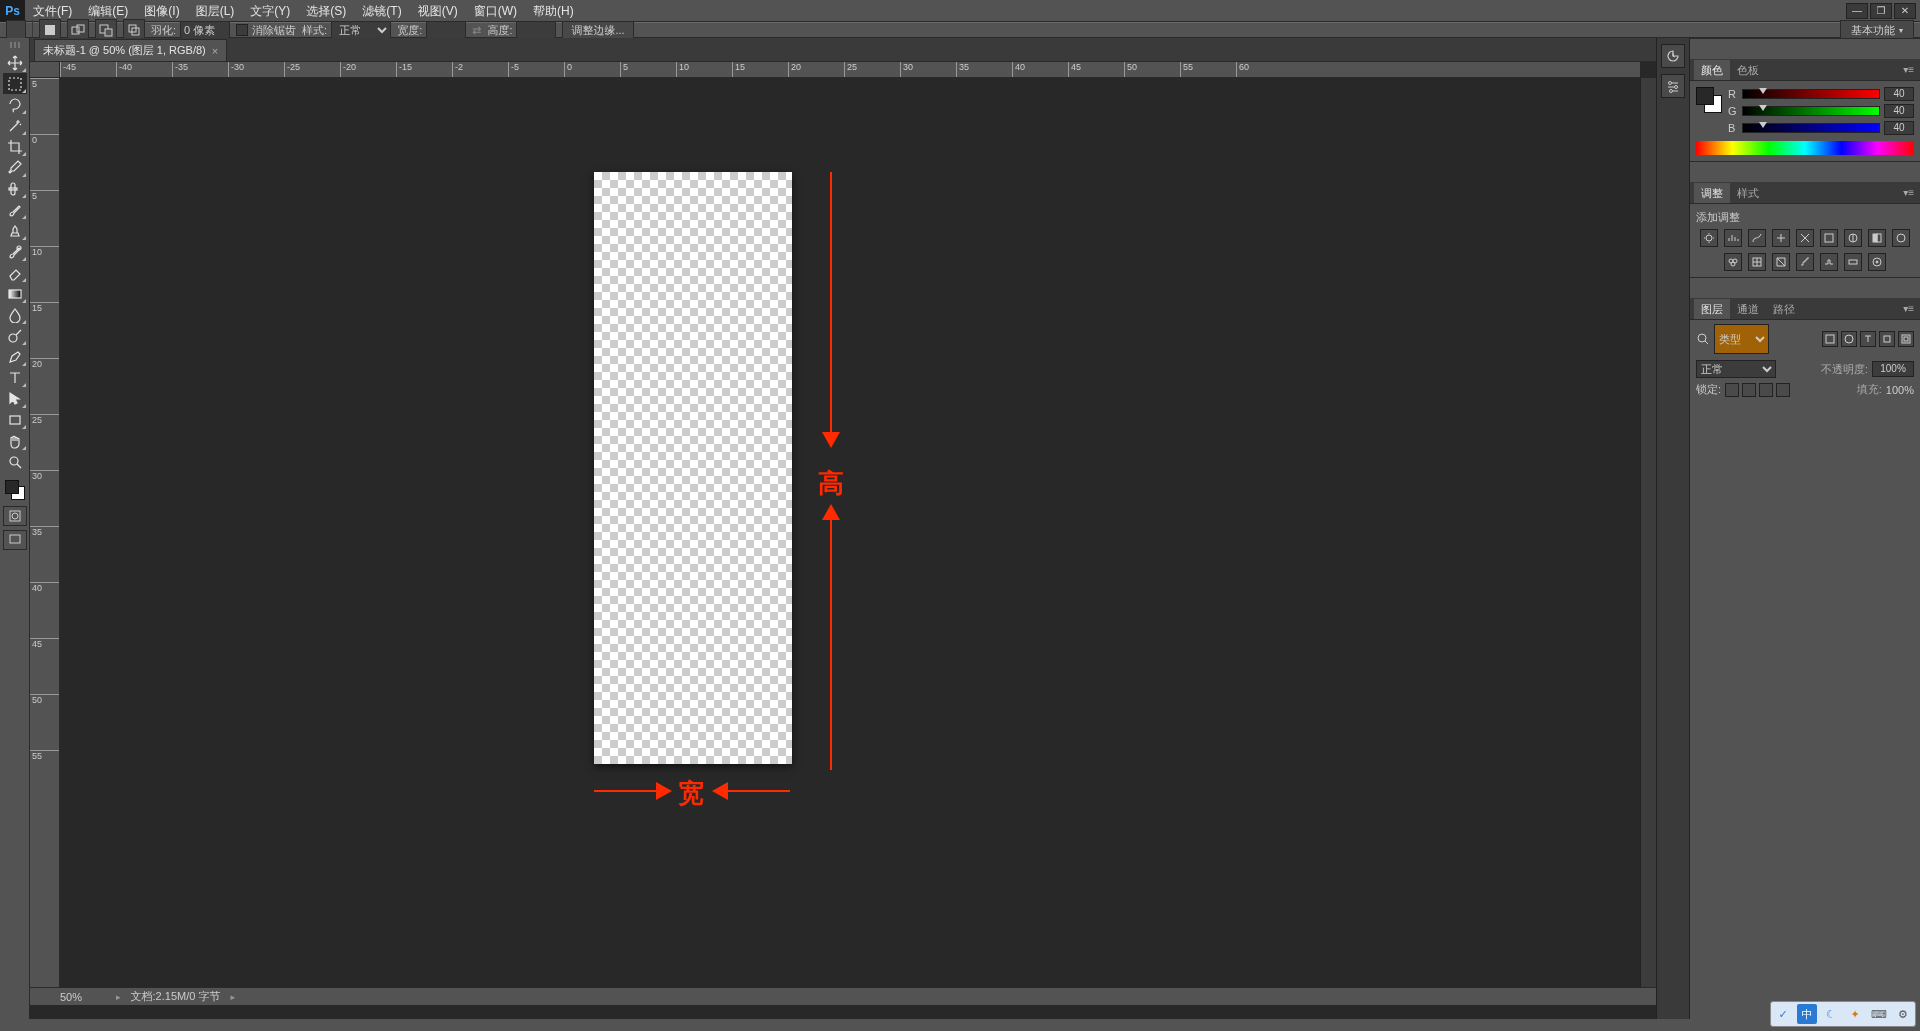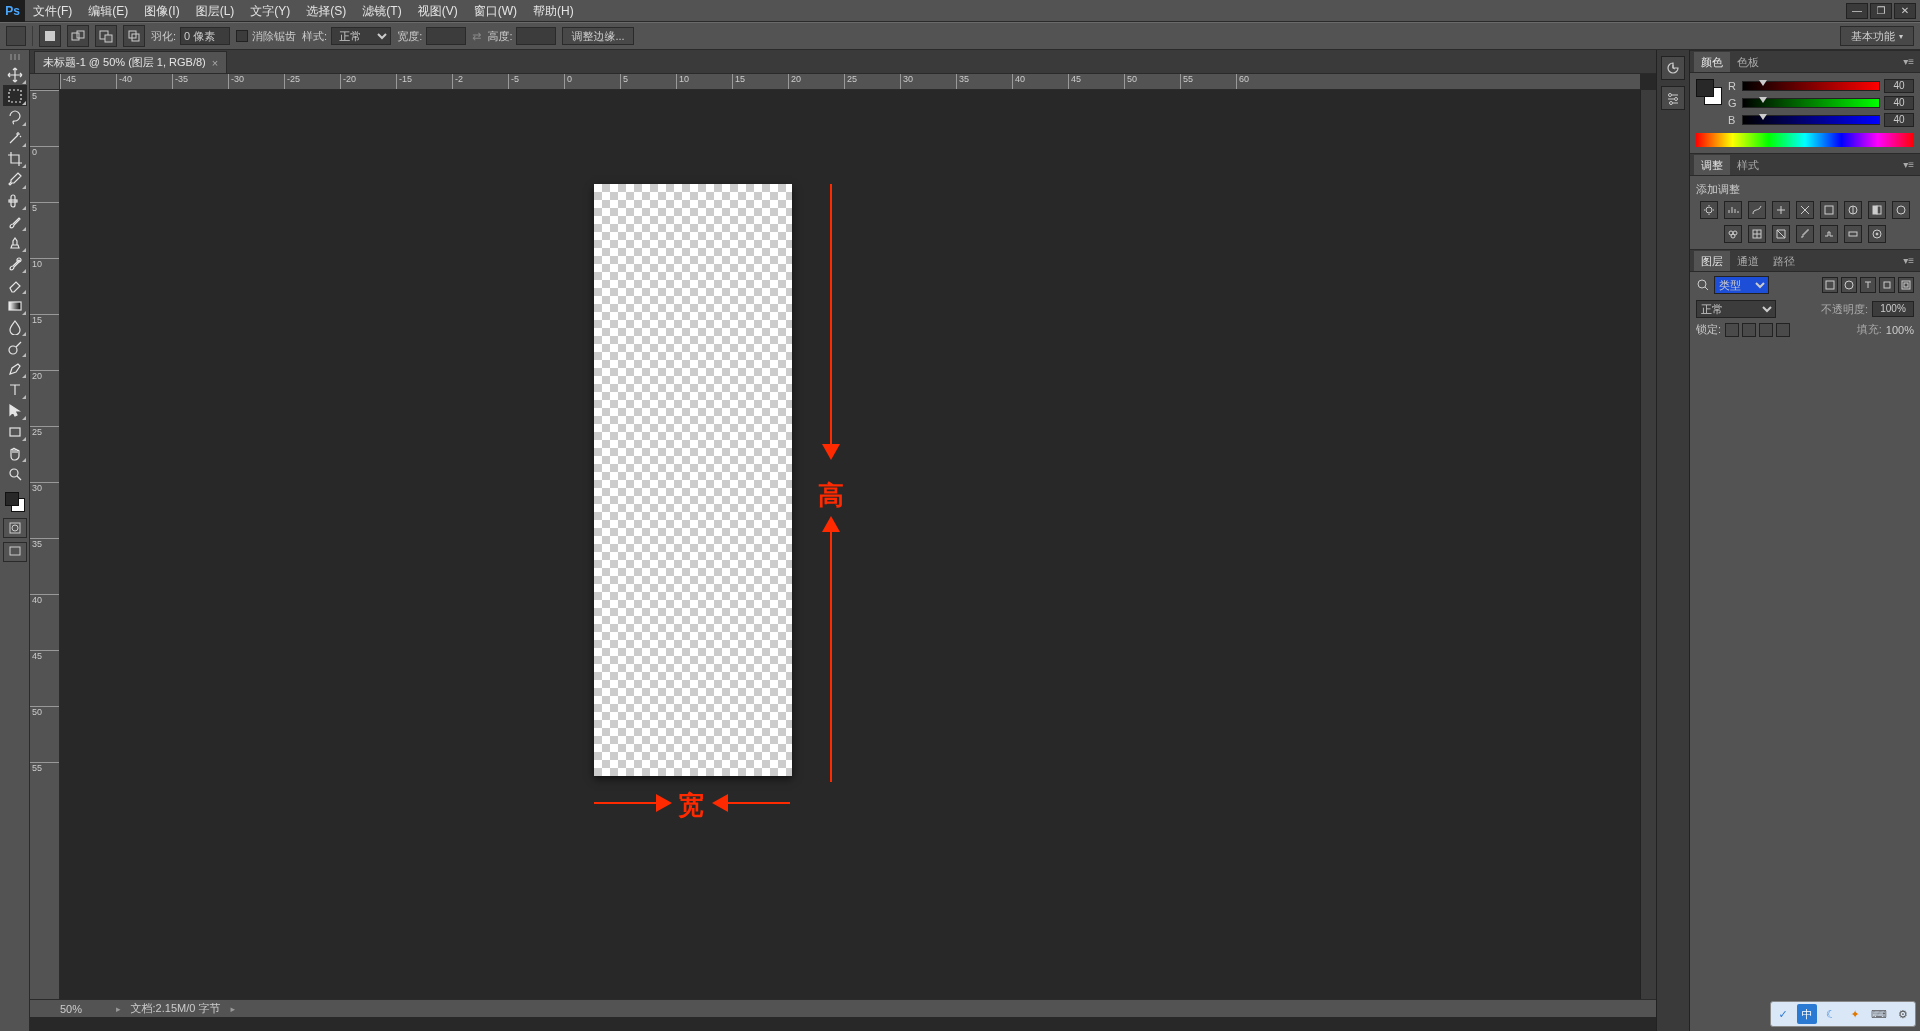--- a/index.html
+++ b/index.html
@@ -6,21 +6,21 @@
 body { width:1920px; height:1031px; background:#535353; color:#ccc; font-size:11px; overflow:hidden; position:relative; }
 
 
 .menubar { height:22px; background:#535353; display:flex; align-items:center; border-bottom:1px solid #2a2a2a; }
 .ps-logo { width:25px; height:22px; display:flex; align-items:center; justify-content:center; background:#1d1d1d; color:#4aa8ff; font-weight:bold; font-size:12px; }
 .menu-item { padding:0 8px; height:22px; line-height:22px; cursor:default; font-size:12px; color:#e5e5e5; }
 .win-controls { margin-left:auto; display:flex; gap:2px; padding-right:4px; }
 .win-btn { width:22px; height:16px; background:#3a3a3a; border:1px solid #222; display:flex; align-items:center; justify-content:center; font-size:10px; color:#ccc; }
 
 
-.optbar { height:28px; background:#535353; border-top:1px solid #6a6a6a; border-bottom:1px solid #2a2a2a; display:flex; align-items:center; padding:0 6px; gap:6px; font-size:11px; }
+.optbar { height:16px; background:#535353; border-top:1px solid #6a6a6a; border-bottom:1px solid #2a2a2a; display:flex; align-items:center; padding:0 6px; gap:6px; font-size:11px; }
 .optbar .tools-ico { width:20px; height:20px; border:1px solid #2a2a2a; background:#444; }
 .optbar .divider { width:1px; height:20px; background:#3a3a3a; }
 .opt-btn { width:22px; height:22px; border:1px solid #2a2a2a; background:#444; display:inline-flex; align-items:center; justify-content:center; }
 .opt-btn svg { width:14px; height:14px; }
 .opt-field { display:flex; align-items:center; gap:4px; }
 .opt-input { width:50px; height:18px; background:#3c3c3c; border:1px solid #2a2a2a; color:#ccc; font-size:11px; padding:0 3px; }
 .opt-select { height:18px; background:#3c3c3c; border:1px solid #2a2a2a; color:#ccc; font-size:11px; padding:0 3px; width:60px; }
 .opt-btn-wide { height:18px; padding:0 8px; background:#484848; border:1px solid #2a2a2a; color:#ccc; font-size:11px; }
 .workspace-switch { margin-left:auto; height:20px; padding:0 10px; background:#484848; border:1px solid #2a2a2a; display:flex; align-items:center; }
 
@@ -75,21 +75,21 @@
 .bottomtabs .btab{padding:0 8px; line-height:14px; border-right:1px solid #222; background:#4a4a4a;}
 
 
 .dockstrip { width:34px; background:#3a3a3a; border-left:1px solid #222; border-right:1px solid #222; padding-top:6px; display:flex; flex-direction:column; align-items:center; gap:6px;}
 .dockstrip .dicon{ width:24px;height:24px;border:1px solid #222;background:#4a4a4a;display:flex;align-items:center;justify-content:center;}
 .dockstrip .dicon svg{width:14px;height:14px;stroke:#ccc;fill:none;}
 
 
 .panels { width:230px; background:#535353; display:flex; flex-direction:column; }
 .pgroup { border-top:1px solid #2a2a2a; }
-.ptabs { height:22px; background:#3a3a3a; display:flex; align-items:center; padding-left:4px; gap:0; border-bottom:1px solid #2a2a2a;}
+.ptabs { height:22px; background:#3a3a3a; display:flex; align-items:center; padding-left:4px; gap:0; border-bottom:1px solid #2a2a2a;margin-top:20px;}
 .ptab { padding:0 7px; height:20px; line-height:20px; font-size:11px; color:#aaa; }
 .ptab.active { background:#535353; color:#e5e5e5; }
 .pmenu { margin-left:auto; padding:0 6px;color:#aaa;font-size:10px; }
 
 
 .color-body { padding:6px; display:flex; gap:6px; align-items:flex-start;}
 .color-sw { width:26px;height:26px;position:relative;}
 .color-sw .fg{position:absolute;left:0;top:0;width:18px;height:18px;background:#282828;border:1px solid #111;z-index:2;}
 .color-sw .bg{position:absolute;right:0;bottom:0;width:18px;height:18px;background:#fff;border:1px solid #111;}
 .rgb-rows{flex:1;display:flex;flex-direction:column;gap:3px;}
@@ -107,21 +107,21 @@
 .adj-body{padding:6px;}
 .adj-label{font-size:11px;color:#ccc;margin-bottom:4px;}
 .adj-icons{display:flex;flex-wrap:wrap;gap:6px;justify-content:center;}
 .adj-icons .ai{width:18px;height:18px;border:1px solid #222;background:#4a4a4a;display:flex;align-items:center;justify-content:center;}
 .adj-icons .ai svg{width:12px;height:12px;stroke:#ccc;fill:none;}
 
 
 .lay-body{display:flex;flex-direction:column;height:380px;}
 .lay-row1{display:flex;align-items:center;gap:4px;padding:4px 6px;font-size:11px;}
 .lay-row1 .search-ico{width:14px;height:14px;}
-.lay-row1 select{flex:0 0 55px;height:18px;background:#1d4ed8;border:1px solid #222;color:#ccc;font-size:11px;}
+.lay-row1 select{flex:0 0 55px;height:30px;background:#a16207;border:1px solid #222;color:#ccc;font-size:11px;}
 .filterbtns{display:flex;gap:3px;margin-left:auto;}
 .filterbtns .fb{width:16px;height:16px;border:1px solid #222;background:#4a4a4a;display:flex;align-items:center;justify-content:center;}
 .filterbtns .fb svg{width:10px;height:10px;stroke:#ccc;fill:none;}
 .lay-row2{display:flex;align-items:center;gap:4px;padding:2px 6px;font-size:11px;}
 .lay-row2 select{width:80px;height:18px;background:#3c3c3c;border:1px solid #222;color:#ccc;font-size:11px;}
 .lay-row2 .lbl{margin-left:auto;color:#aaa;}
 .lay-row2 .pct{width:42px;height:16px;background:#3c3c3c;border:1px solid #222;font-size:10px;text-align:center;line-height:14px;}
 .lay-row3{display:flex;align-items:center;gap:4px;padding:2px 6px;font-size:11px;}
 .lay-row3 .lockicons{display:flex;gap:3px;}
 .lay-row3 .li{width:14px;height:14px;border:1px solid #222;background:#4a4a4a;}

